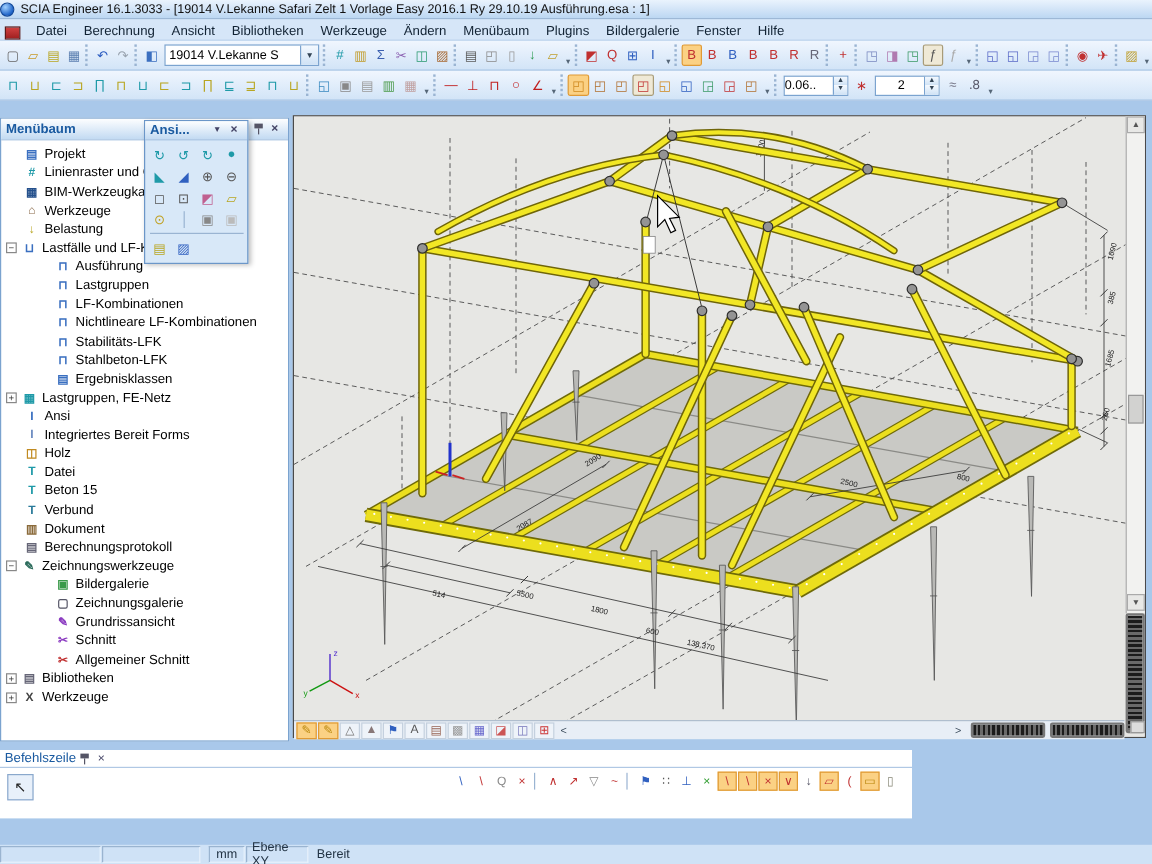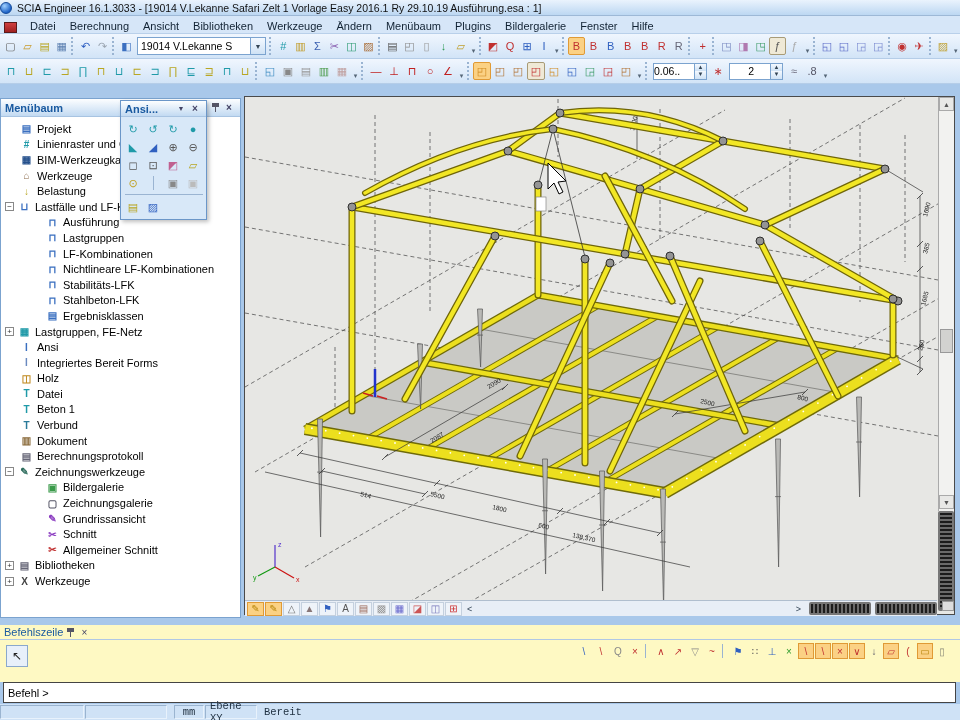--- a/index.html
+++ b/index.html
@@ -88,36 +88,36 @@
     background:#e8eef6; border-top:1px solid #b0bece; display:flex; align-items:center; padding-left:2px; }
   .vpt-icon { width:17px; height:14px; display:flex; align-items:center; justify-content:center;
     font-size:10px; border:1px solid #c4d0de; margin-right:1px; background:#eef3f9; }
   .vpt-icon.hl1 { background:#fbd184; border-color:#e09a35; }
   .vpt-arrow { font-size:9px; color:#345; padding:0 4px; }
   .ribbed-h { height:13px; width:62px; background:repeating-linear-gradient(90deg,#1c1c1c 0 2px,#6a6a6a 2px 4px);
     border:2px solid #777; border-radius:2px; margin-left:4px; }
   #vp-corner { position:absolute; left:697px; top:0px; width:12px; height:10px; background:#ddd; border:1px solid #999; }
 
   
-  #cmd-panel { position:absolute; left:0; top:625px; width:960px; height:57px; background:#fef9c3; }
+  #cmd-panel { position:absolute; left:0; top:625px; width:760px; height:57px; background:#ffffff; }
   #cmd-header { height:15px; display:flex; align-items:center; padding:0 4px; color:#1a5aa0;
     border-bottom:1px solid #b0c8e4; }
   #cursor-btn { position:absolute; left:6px; top:20px; width:22px; height:22px; background:#e8f0fa;
     border:1px solid #8aa8cc; display:flex; align-items:center; justify-content:center; font-size:12px; color:#222; }
   #snap-toolbar { position:absolute; right:10px; top:18px; display:flex; align-items:center; }
   .snap-icon { width:16px; height:16px; display:flex; align-items:center; justify-content:center;
     font-size:10px; border:1px solid transparent; margin-left:1px; }
   .snap-icon.hl1 { background:#fbd184; border-color:#e09a35; }
   .snap-sep { width:5px; height:14px; border-left:1px solid #9ab4d2; margin:0 2px; }
   #cmd-input { position:absolute; left:3px; top:682px; width:953px; height:21px; background:#fff;
     border:1px solid #444; display:flex; align-items:center; padding-left:4px; font-size:11px; }
 
   
   #statusbar { position:absolute; left:0; top:704px; width:960px; height:16px; background:#cfe2f6;
-    display:flex; align-items:stretch; font-size:10.5px; color:#234;font-family:Liberation Mono, monospace; }
+    display:flex; align-items:stretch; font-size:10.5px; color:#234; }
   .sb-cell { border:1px solid; border-color:#9ab4d0 #e8f2fc #e8f2fc #9ab4d0; margin:1px 1px 1px 0;
     display:flex; align-items:center; justify-content:center; padding:0 4px; }
 </style>
 </head>
 <body>
 
 <div id="app">
 
   <div id="titlebar">
     <div class="app-logo"></div>
@@ -359,21 +359,21 @@
           <div class="tree-label">Holz</div>
         </div>
         <div class="tree-row" style="padding-left: 4px;">
           <div style="width: 15px; flex: 0 0 auto;"></div>
           <div class="tree-icon" style="color: rgb(31, 154, 168);">T</div>
           <div class="tree-label">Datei</div>
         </div>
         <div class="tree-row" style="padding-left: 4px;">
           <div style="width: 15px; flex: 0 0 auto;"></div>
           <div class="tree-icon" style="color: rgb(31, 154, 168);">T</div>
-          <div class="tree-label">Beton 1</div>
+          <div class="tree-label">Beton 15</div>
         </div>
         <div class="tree-row" style="padding-left: 4px;">
           <div style="width: 15px; flex: 0 0 auto;"></div>
           <div class="tree-icon" style="color: rgb(42, 122, 154);">T</div>
           <div class="tree-label">Verbund</div>
         </div>
         <div class="tree-row" style="padding-left: 4px;">
           <div style="width: 15px; flex: 0 0 auto;"></div>
           <div class="tree-icon" style="color: rgb(138, 106, 58);">▥</div>
           <div class="tree-label">Dokument</div>
@@ -747,23 +747,20 @@
         <div class="snap-icon hl1" style="color: rgb(192, 48, 48);">×</div>
         <div class="snap-icon hl1" style="color: rgb(192, 48, 48);">∨</div>
         <div class="snap-icon" style="color: rgb(85, 85, 102);">↓</div>
         <div class="snap-icon hl1" style="color: rgb(192, 48, 48);">▱</div>
         <div class="snap-icon" style="color: rgb(192, 48, 48);">(</div>
         <div class="snap-icon hl1" style="color: rgb(184, 134, 11);">▭</div>
         <div class="snap-icon" style="color: rgb(136, 136, 119);">▯</div>
       </div>
   </div>
 
-  <div id="cmd-input">
-    <span>Befehl &gt;</span>
-  </div>
 
   <div id="statusbar">
     <div class="sb-cell" style="width:84px;"></div>
     <div class="sb-cell" style="width:82px;"></div>
     <div class="sb-cell" style="width:30px; margin-left:6px;">mm</div>
     <div class="sb-cell" style="width:52px;">Ebene XY</div>
     <div style="padding:1px 6px; display:flex; align-items:center;">Bereit</div>
   </div>
 
 </div>

